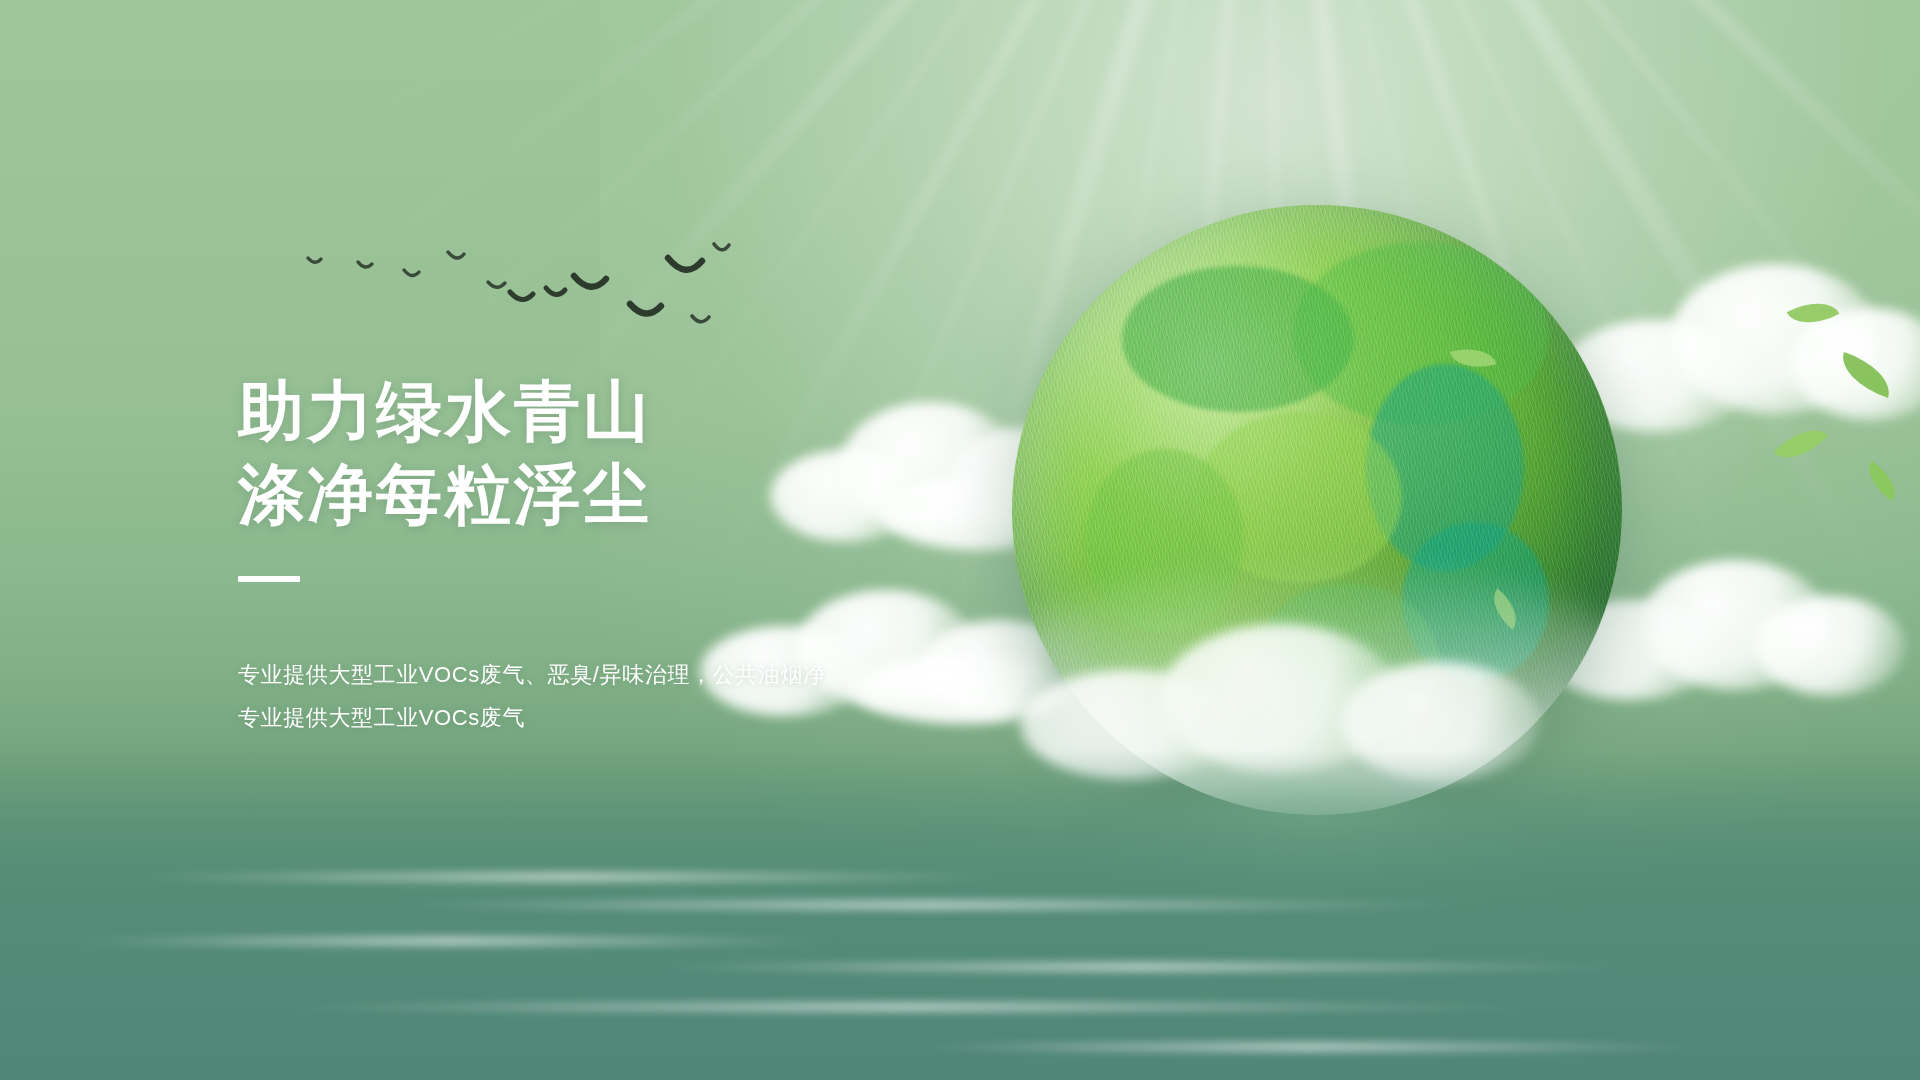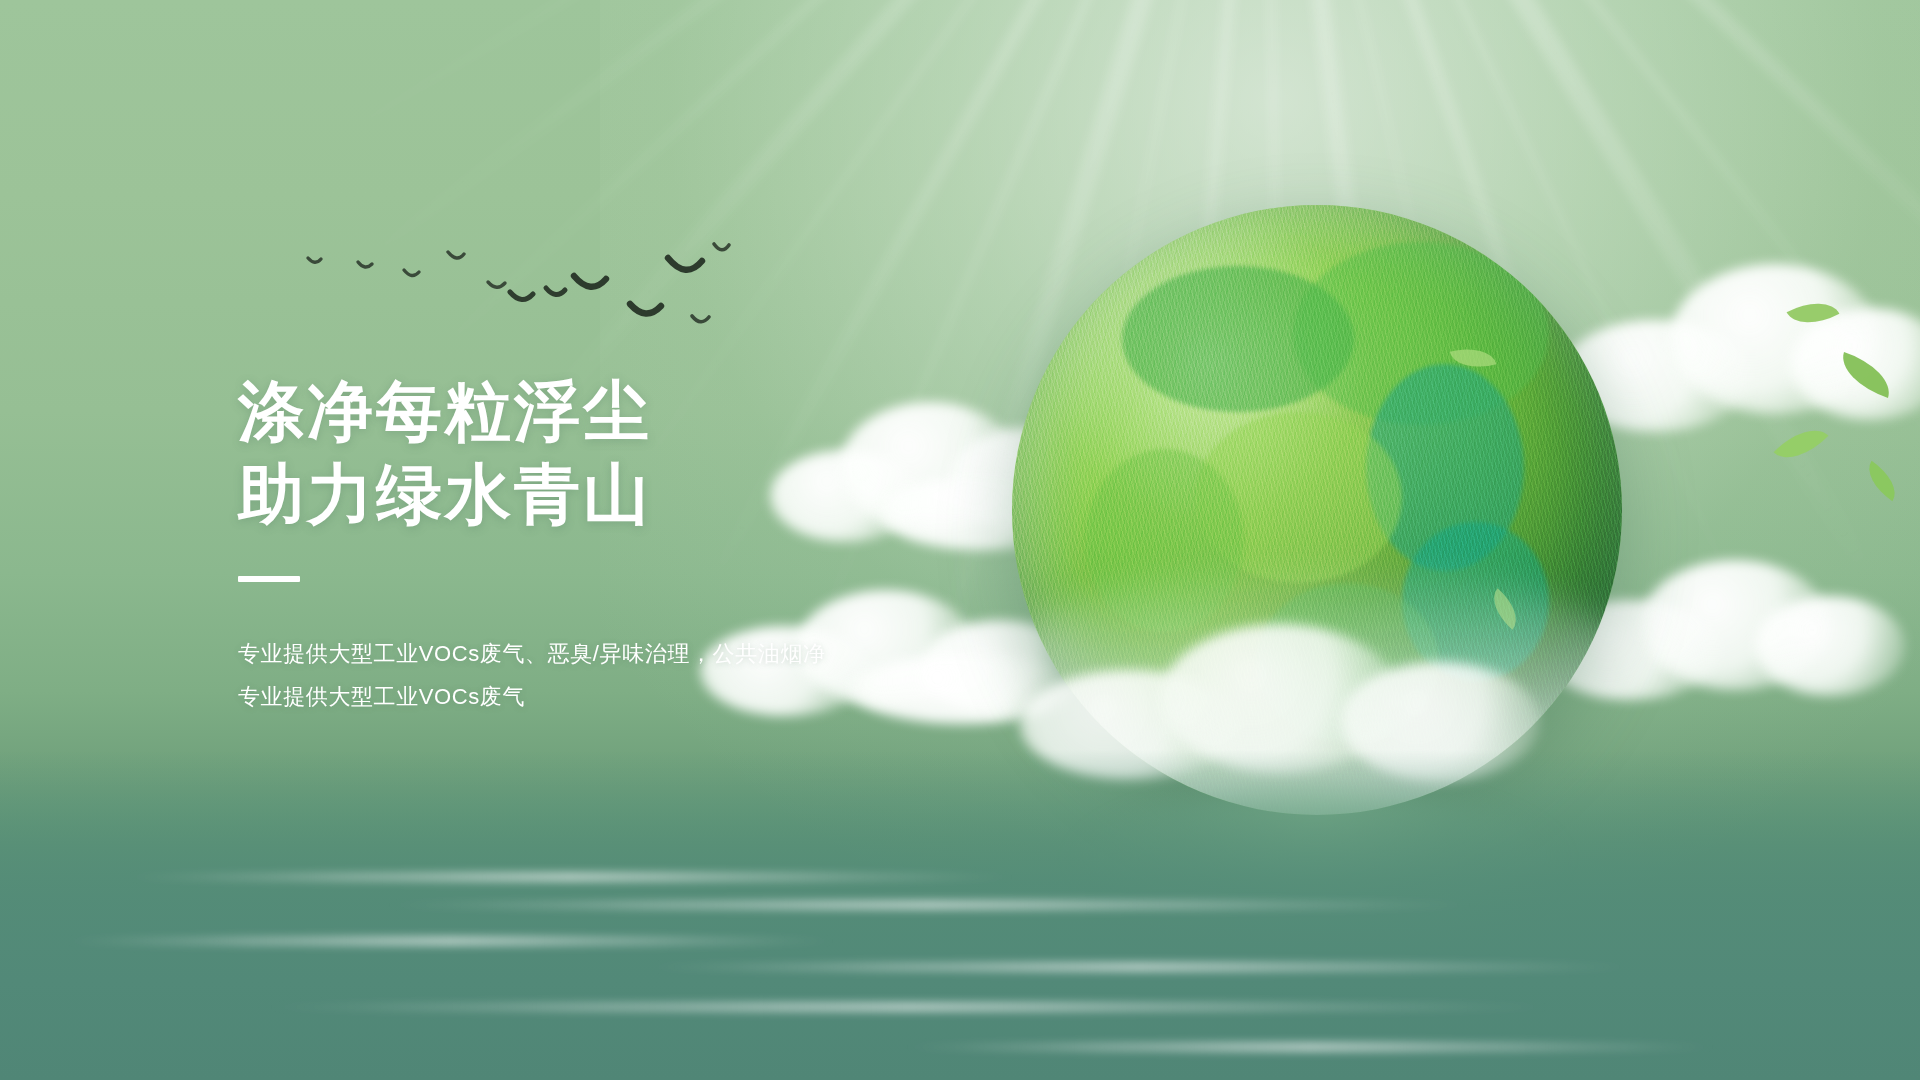--- a/index.html
+++ b/index.html
@@ -224,21 +224,21 @@
   }
   .headline .line { display: block; }
   .divider {
     margin-top: 40px;
     width: 62px;
     height: 6px;
     background: #ffffff;
     border-radius: 1px;
   }
   .subcopy {
-    margin-top: 51px;
+    margin-top: 72px;
     color: #ffffff;
     font-size: 22px;
     line-height: 1.95;
     letter-spacing: 0.6px;
     max-width: 660px;
     text-shadow: 0 1px 6px rgba(70,110,85,0.26);
   }
   .subcopy .line { display: block; }
 </style>
 </head>
@@ -350,22 +350,22 @@
     <div class="wave" style="top:122px; left:120px;  width:900px;"></div>
     <div class="wave" style="top:150px; left:380px;  width:1100px;"></div>
     <div class="wave" style="top:186px; left:60px;   width:780px;"></div>
     <div class="wave" style="top:212px; left:640px;  width:1000px;"></div>
     <div class="wave" style="top:252px; left:260px;  width:1300px;"></div>
     <div class="wave" style="top:292px; left:900px;  width:820px;"></div>
   </div>
 
   <div class="copy">
     <h1 class="headline">
+      <span class="line">助力绿水青山</span>
       <span class="line">涤净每粒浮尘</span>
-      <span class="line">助力绿水青山</span>
     </h1>
     <div class="divider"></div>
     <p class="subcopy">
       <span class="line">专业提供大型工业VOCs废气、恶臭/异味治理，公共油烟净</span>
       <span class="line">专业提供大型工业VOCs废气</span>
     </p>
   </div>
 
 </div>
 

